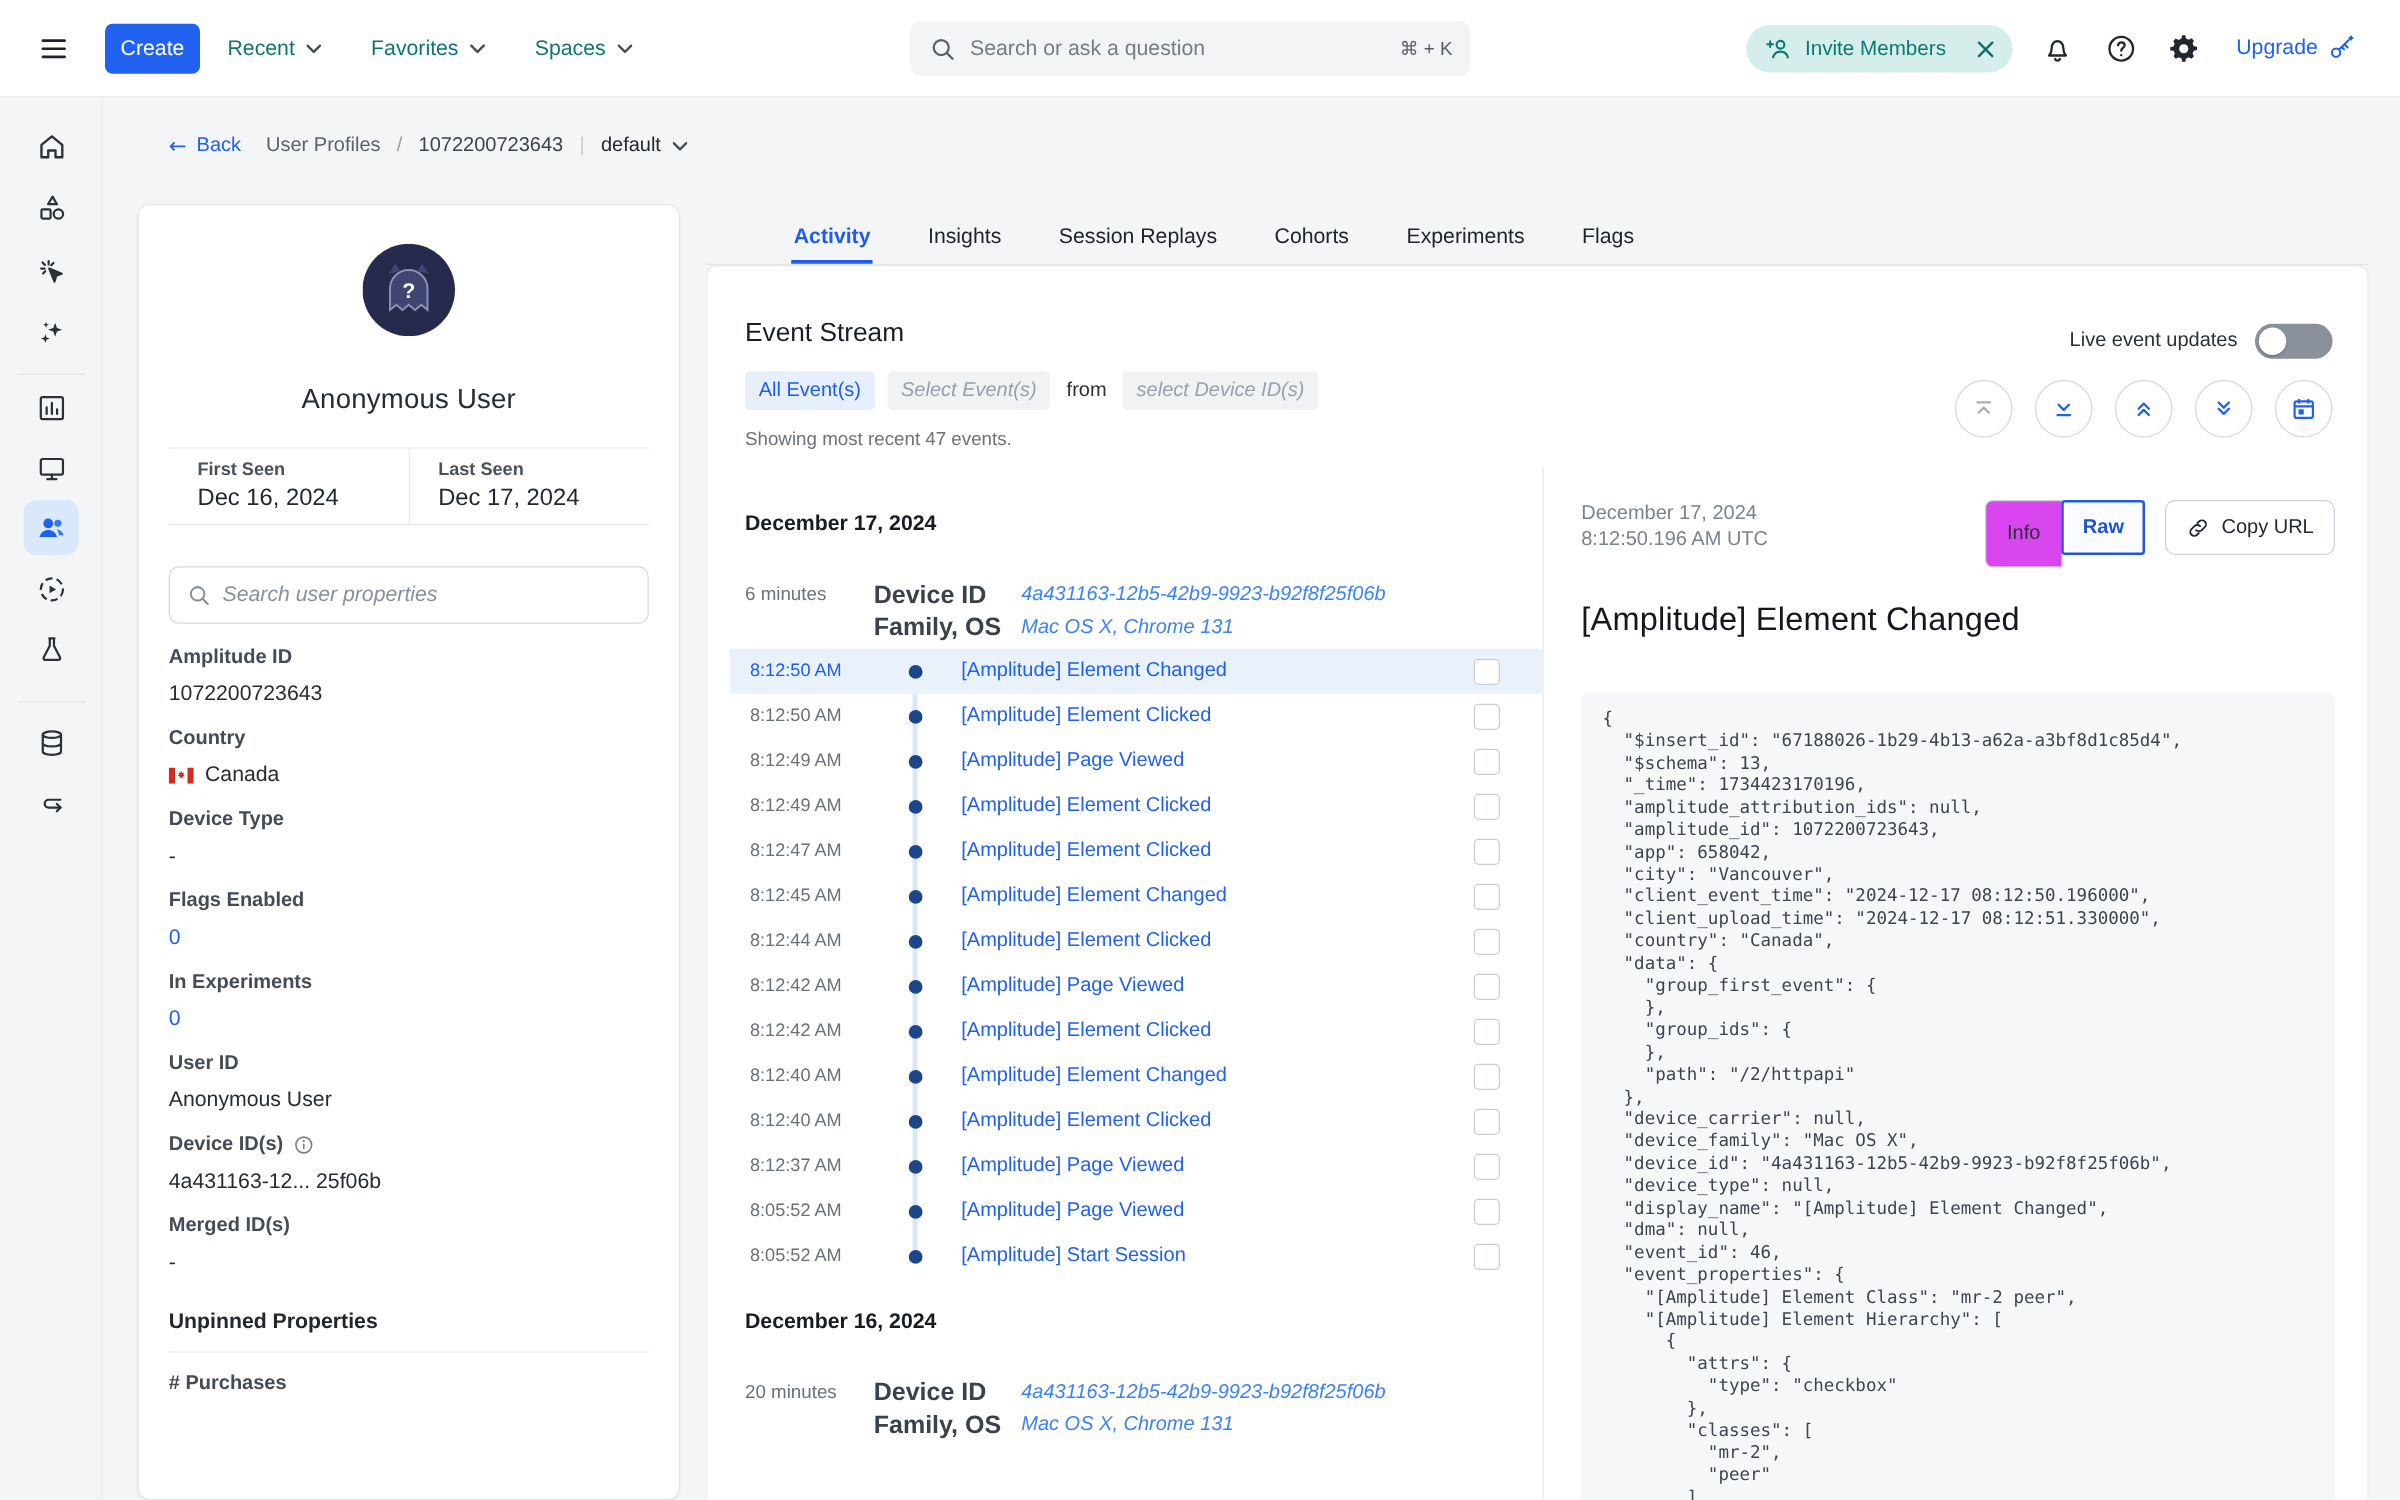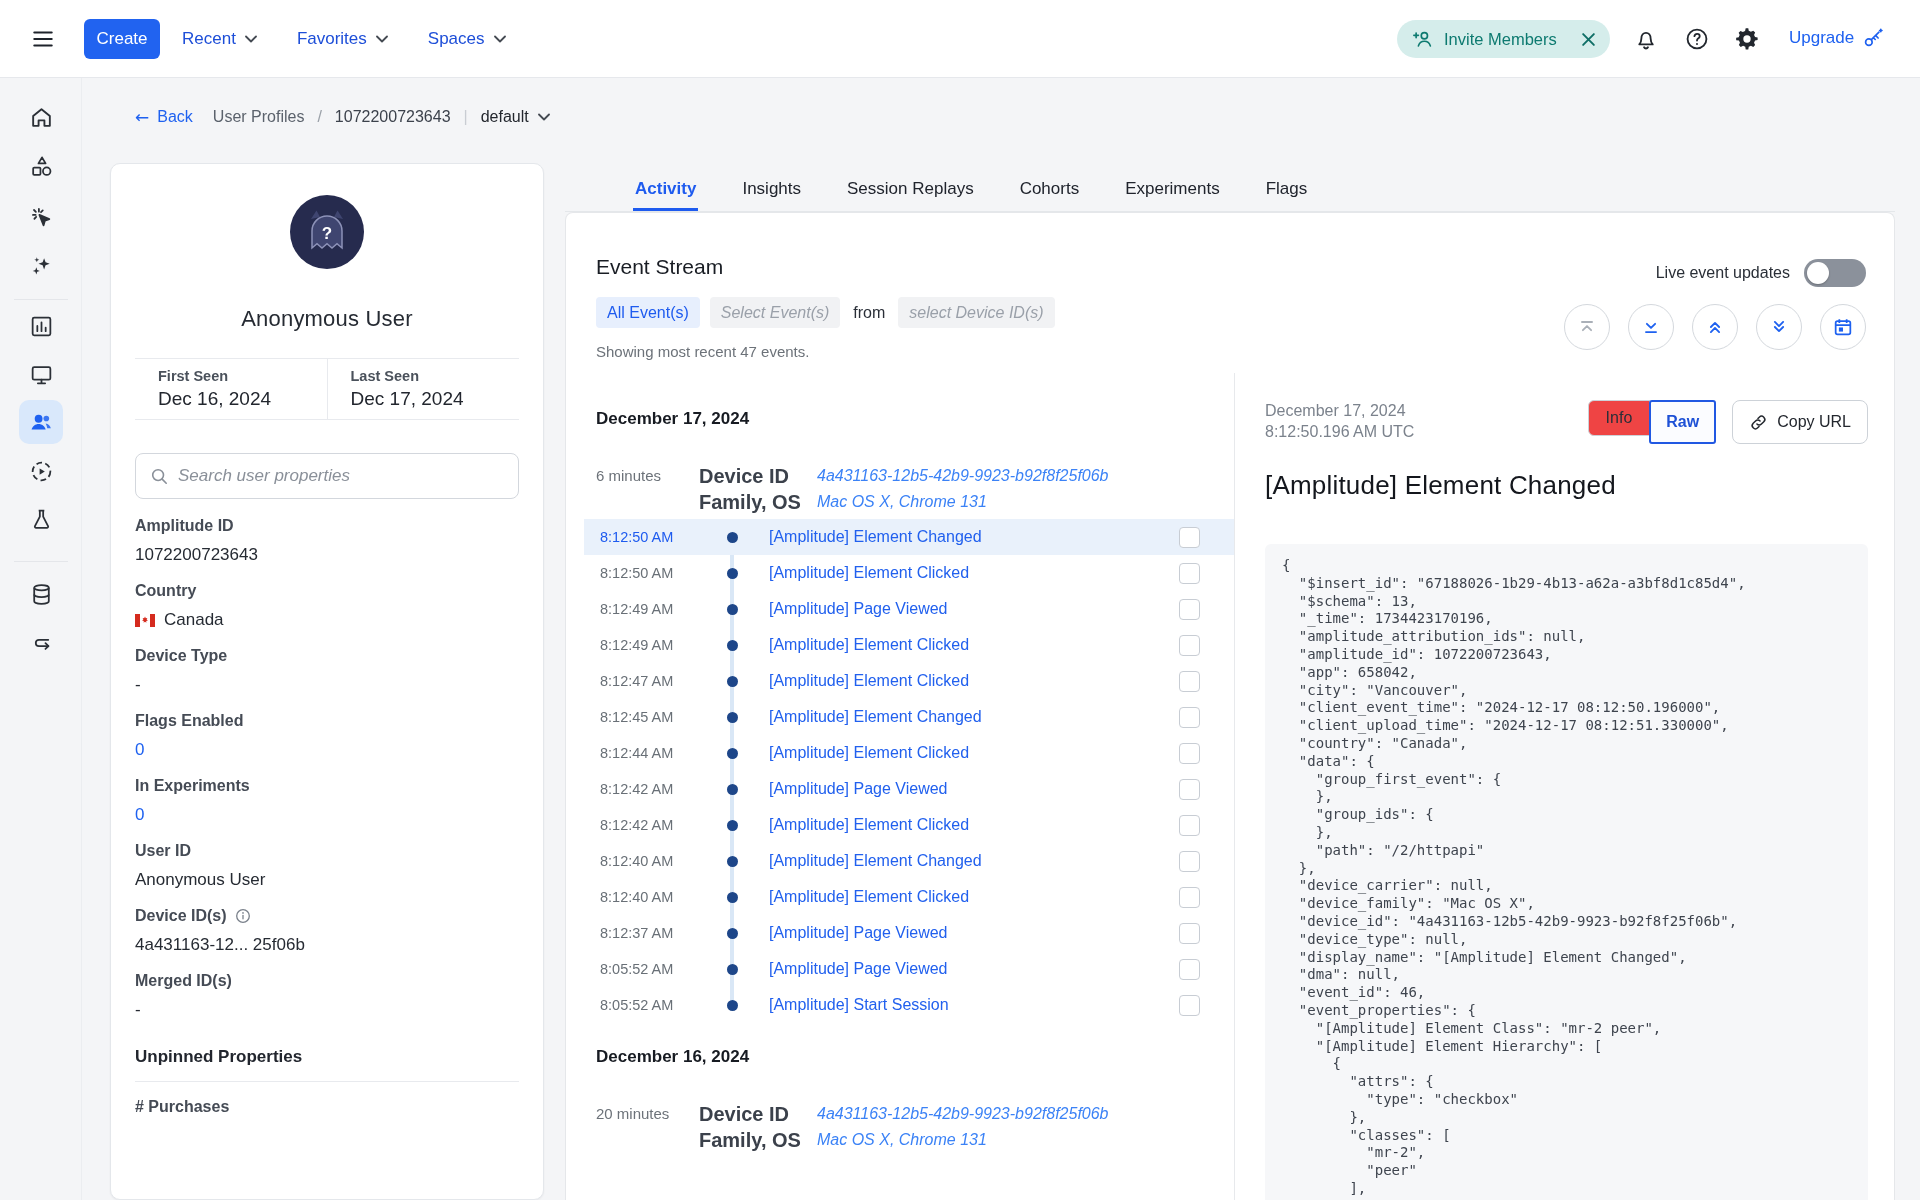--- a/index.html
+++ b/index.html
@@ -10,21 +10,21 @@
 
   
   .topbar { position:absolute; left:0; top:0; width:1920px; height:78px;
             background:#fff; border-bottom:1px solid #e6e8ec; z-index:10; }
   .hamburger { position:absolute; left:28px; top:24px; width:30px; height:30px;
                display:flex; align-items:center; justify-content:center; color:#1e232b; cursor:pointer; }
   .create-btn { position:absolute; left:84px; top:19px; width:76px; height:40px;
                 background:#2163f0; color:#fff; font-size:17px; border:none; border-radius:6px;
                 display:flex; align-items:center; justify-content:center; cursor:pointer; }
   .top-menus { position:absolute; left:182px; top:0; height:78px; display:flex; gap:40px; align-items:center; }
-  .menu-item { display:flex; gap:9px; align-items:center; font-size:17px; color:#1d4ed8; cursor:pointer; }
+  .menu-item { display:flex; gap:9px; align-items:center; font-size:17px; color:#0f766e; cursor:pointer; }
   .chev { color:#444a52; }
   .global-search { position:absolute; left:728px; top:17px; width:448px; height:44px;
                    background:#f3f4f6; border-radius:8px; display:flex; align-items:center;
                    padding:0 14px 0 16px; gap:12px; }
   .global-search input { flex:1; border:none; outline:none; background:transparent;
                          font-size:17px; color:#3d434c; font-family:inherit; }
   .global-search input::placeholder { color:#757c86; }
   .kbd-hint { font-size:15px; color:#565d66; white-space:nowrap; }
   .invite-pill { position:absolute; left:1397px; top:20px; height:38px; width:213px;
                  background:#d5edeb; border-radius:19px; color:#0d7a70;
@@ -131,22 +131,22 @@
   .event-checkbox { width:21px; height:21px; border:1.5px solid #c8cdd4; border-radius:4px;
                     margin-right:34px; background:#fff; cursor:pointer; flex:none; }
   .group2 .date-header { margin-top:24px; }
 
   
   .detail-col { flex:1; border-left:1px solid #e7e9ec; padding:27px 26px 0 30px; overflow:hidden; }
   .detail-head { display:flex; justify-content:space-between; align-items:flex-start; }
   .detail-date { font-size:16px; line-height:21px; color:#7b828c; }
   .detail-controls { display:flex; gap:16px; }
   .segmented { display:flex; }
-  .seg-info { height:36px; padding:0 17px; display:flex; align-items:center; border:1px solid #cdd2d8;
-              border-radius:6px 0 0 6px; background:#ef4444; font-size:16px; color:#2a2f38; cursor:pointer; }
+  .seg-info { height:54px; padding:0 17px; display:flex; align-items:center; border:1px solid #cdd2d8;
+              border-radius:6px 0 0 6px; background:#d946ef; font-size:16px; color:#2a2f38; cursor:pointer; }
   .seg-raw { height:44px; padding:0 15px; display:flex; align-items:center; border:2px solid #2158e2;
              margin-left:-1px; border-radius:3px; background:#fbfcff; color:#1e51d6; font-size:16px;
              font-weight:600; cursor:pointer; }
   .copy-btn { height:44px; padding:0 16px; display:flex; gap:9px; align-items:center;
               border:1px solid #cdd2d8; border-radius:8px; background:#fff; font-size:16px;
               color:#23272e; cursor:pointer; }
   .detail-title { margin-top:26px; font-size:26px; font-weight:500; color:#14171d; letter-spacing:.2px; }
   .json-block { margin-top:43px; background:#f6f7f9; border-radius:6px; padding:13px 17px; height:720px; }
   .json-block pre { font-family:"DejaVu Sans Mono",monospace; font-size:14px; line-height:17.8px;
                     color:#3e444e; white-space:pre; }
@@ -179,20 +179,30 @@
         </span>
     </div>
     <div class="menu-item">
       <span>Spaces</span>
       <span class="chev">
           <svg width="12" height="8" viewBox="0 0 12 8">
             <path d="M1 1.5 6 6.5 11 1.5" stroke="currentColor" stroke-width="1.8" fill="none" stroke-linecap="round" stroke-linejoin="round"></path>
           </svg>
         </span>
     </div>
+  </div>
+  <div class="global-search">
+    <span style="color:#5a6069;">
+      <svg width="20" height="20" viewBox="0 0 20 20">
+          <circle cx="9" cy="9" r="6" stroke="currentColor" stroke-width="1.8" fill="none"></circle>
+          <path d="M13.5 13.5 18 18" stroke="currentColor" stroke-width="1.8" stroke-linecap="round"></path>
+        </svg>
+    </span>
+    <input placeholder="Search or ask a question" style="">
+    <span class="kbd-hint">⌘ + K</span>
   </div>
   <div class="invite-pill">
     <span>
       <svg width="22" height="22" viewBox="0 0 24 24" fill="none" stroke="currentColor" stroke-width="1.8">
           <circle cx="13.5" cy="8.5" r="3.4"></circle>
           <path d="M7 19.5c.9-3.1 3.4-5 6.5-5s5.6 1.9 6.5 5" stroke-linecap="round"></path>
           <path d="M4.5 5.5v5M2 8h5" stroke-linecap="round"></path>
         </svg>
     </span>
     <span>Invite Members</span>

